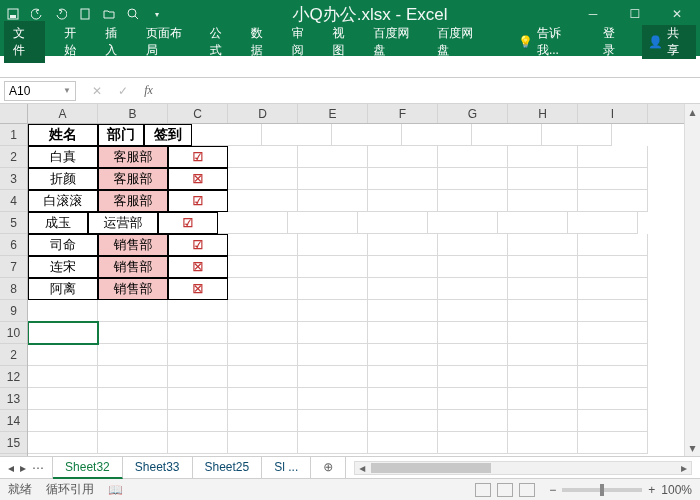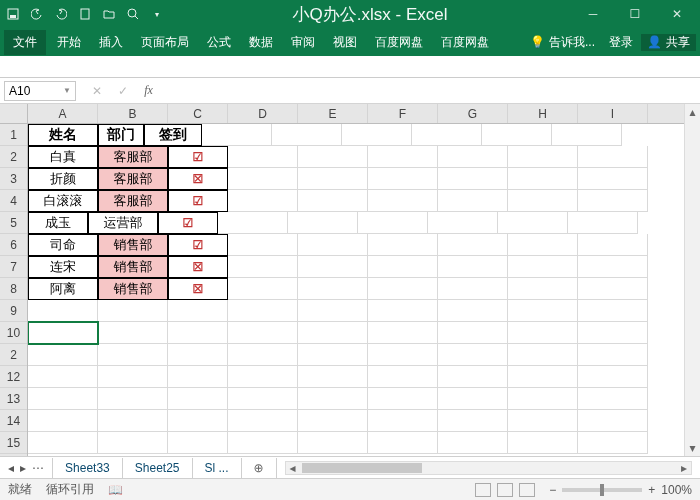--- a/index.html
+++ b/index.html
@@ -2,21 +2,21 @@
 <html><head>
 <meta charset="utf-8">
 <style>
 *{box-sizing:border-box;margin:0;padding:0;font-family:"Microsoft YaHei",sans-serif;font-size:12px}
 body{background:#fff;width:700px;height:500px;overflow:hidden;position:relative}
 .titlebar{background:#0d7a49;height:28px;display:flex;align-items:center;color:#fff;padding:0 6px;gap:8px}
 .titlebar .qat{display:flex;gap:10px;align-items:center}
 .titlebar .ico{width:14px;height:14px;display:inline-flex;align-items:center;justify-content:center;opacity:.9}
 .titlebar .title{flex:1;text-align:center;font-size:17px;opacity:.95}
 .titlebar .winbtn{width:34px;text-align:center;opacity:.85}
-.ribbon{background:#0d7a49;height:28px;display:flex;align-items:center;color:#fff;padding:0 4px;gap:2px}
+.ribbon{background:#0d7a49;height:28px;display:flex;align-items:center;color:#fff;padding:0 4px;gap:10px}
 .ribbon .tab{padding:4px 9px;cursor:pointer}
 .ribbon .tab.file{background:#0a5f39}
 .ribbon .spacer{flex:1}
 .ribbon .r{display:flex;align-items:center;gap:4px;padding:0 6px}
 .subbar{background:#fff;height:22px;border-bottom:1px solid #ccc}
 .fbar{background:#fff;height:26px;display:flex;align-items:center;border-bottom:1px solid #d4d4d4;padding:0 4px;gap:16px}
 .namebox{width:72px;height:20px;border:1px solid #c8c8c8;padding:0 4px;display:flex;align-items:center;justify-content:space-between}
 .namebox .dd{font-size:8px;color:#888}
 .fx-label{color:#666;font-style:italic;font-family:Georgia,serif}
 .fx-in{flex:1;height:20px;border:1px solid transparent;padding:0 4px}
@@ -169,21 +169,21 @@
         <div class="ch" style="width: 70px;">E</div>
         <div class="ch" style="width: 70px;">F</div>
         <div class="ch" style="width: 70px;">G</div>
         <div class="ch" style="width: 70px;">H</div>
         <div class="ch" style="width: 70px;">I</div>
       </div>
     <div class="rows" id="rows">
         <div class="row">
           <div class="cell bh" style="width: 70px;">姓名</div>
           <div class="cell bh" style="width: 46px;">部门</div>
-          <div class="cell bh" style="width: 58px;">签到</div>
+          <div class="cell bh" style="width: 48px;">签到</div>
           <div class="cell" style="width: 70px;"></div>
           <div class="cell" style="width: 70px;"></div>
           <div class="cell" style="width: 70px;"></div>
           <div class="cell" style="width: 70px;"></div>
           <div class="cell" style="width: 70px;"></div>
           <div class="cell" style="width: 70px;"></div>
         </div>
         <div class="row">
           <div class="cell bd" style="width: 70px;">白真</div>
           <div class="cell bd hi" style="width: 70px;">客服部</div>
@@ -363,20 +363,21 @@
     </div>
 </div>
 
 <div class="sheetbar">
   <div class="nav">
       <span>◂</span>
       <span>▸</span>
       <span>⋯</span>
     </div>
   <div class="tabs" id="stabs">
+      <div class="stab active">Sheet32</div>
       <div class="stab">Sheet33</div>
       <div class="stab">Sheet25</div>
       <div class="stab">Sl ...</div>
       <div class="stab add">⊕</div>
     </div>
   <div class="hscroll">
       <span class="tr">◂</span>
       <div class="thumb"></div>
       <span class="tr" style="margin-left:auto">▸</span>
     </div>

